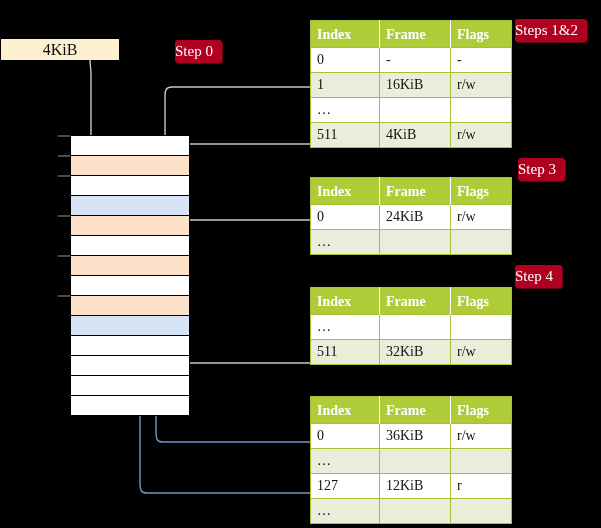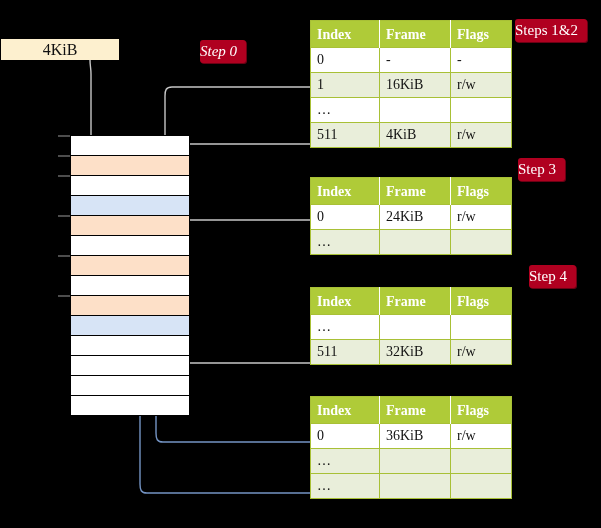--- a/index.html
+++ b/index.html
@@ -36,24 +36,24 @@
   .step-badge {
     background: #B00020;
     color: #FFFFFF;
     font-size: 15px;
     line-height: 20px;
     padding: 1px 9px 2px 0;
     border-radius: 3px;
     box-shadow: 1px 1px 0 #6b0014;
     white-space: nowrap;
   }
-  #badge-step0  { left: 200px; top: 40px; font-style: italic; }
+  #badge-step0  { left: 175px; top: 40px; }
   #badge-step12 { left: 515px; top: 19px; }
   #badge-step3  { left: 518px; top: 158px; }
-  #badge-step4  { left: 515px; top: 265px; margin-left: 14px; }
+  #badge-step4  { left: 515px; top: 265px; }
 
   
   #memory-column {
     left: 70px; top: 135px;
     width: 120px;
     border: 1px solid #000000;
     border-top: none;
     box-sizing: border-box;
     z-index: 3;
   }
@@ -269,19 +269,24 @@
       <tr>
         <td class="col-index">0</td>
         <td class="col-frame">36KiB</td>
         <td class="col-flags">r/w</td>
       </tr>
       <tr class="alt">
         <td class="col-index">…</td>
         <td class="col-frame"></td>
         <td class="col-flags"></td>
       </tr>
+      <tr>
+        <td class="col-index">127</td>
+        <td class="col-frame">12KiB</td>
+        <td class="col-flags">r</td>
+      </tr>
       <tr class="alt">
         <td class="col-index">…</td>
         <td class="col-frame"></td>
         <td class="col-flags"></td>
       </tr>
     </tbody>
   </table>
 
 </body></html>

